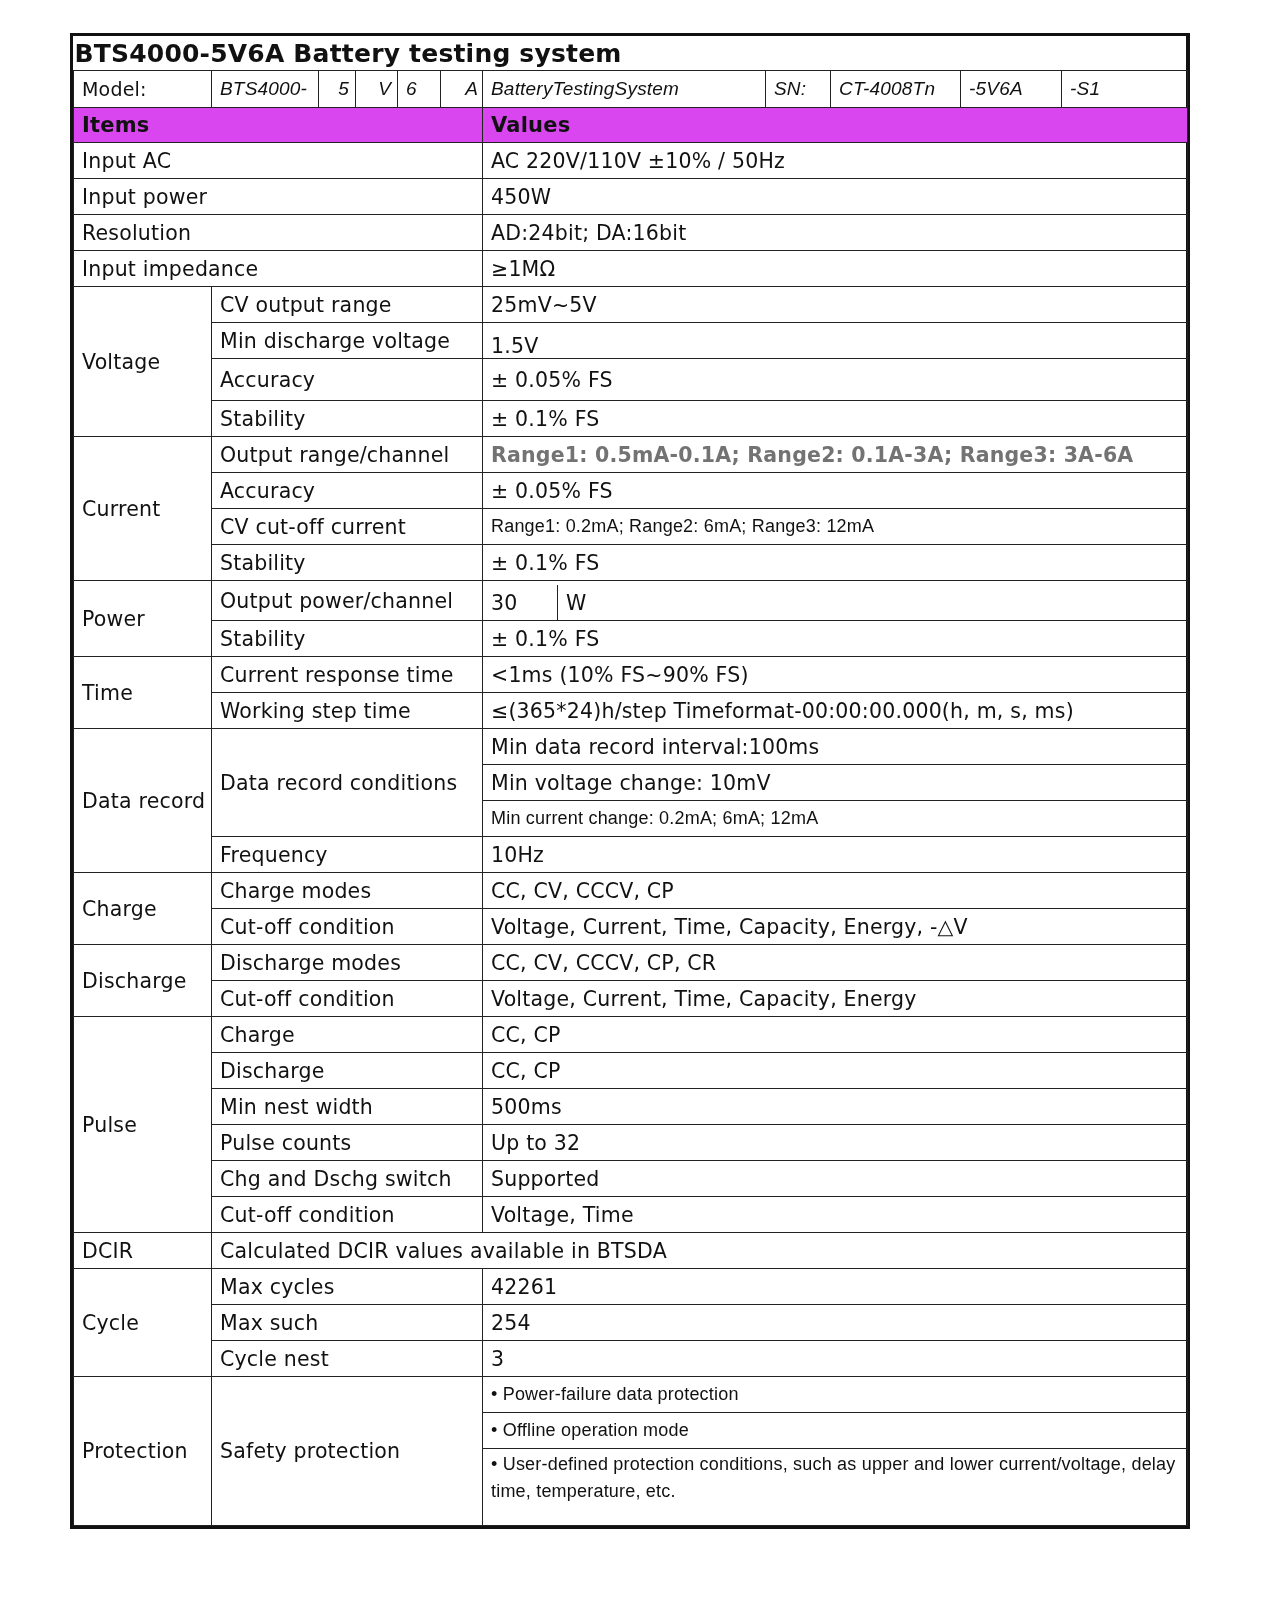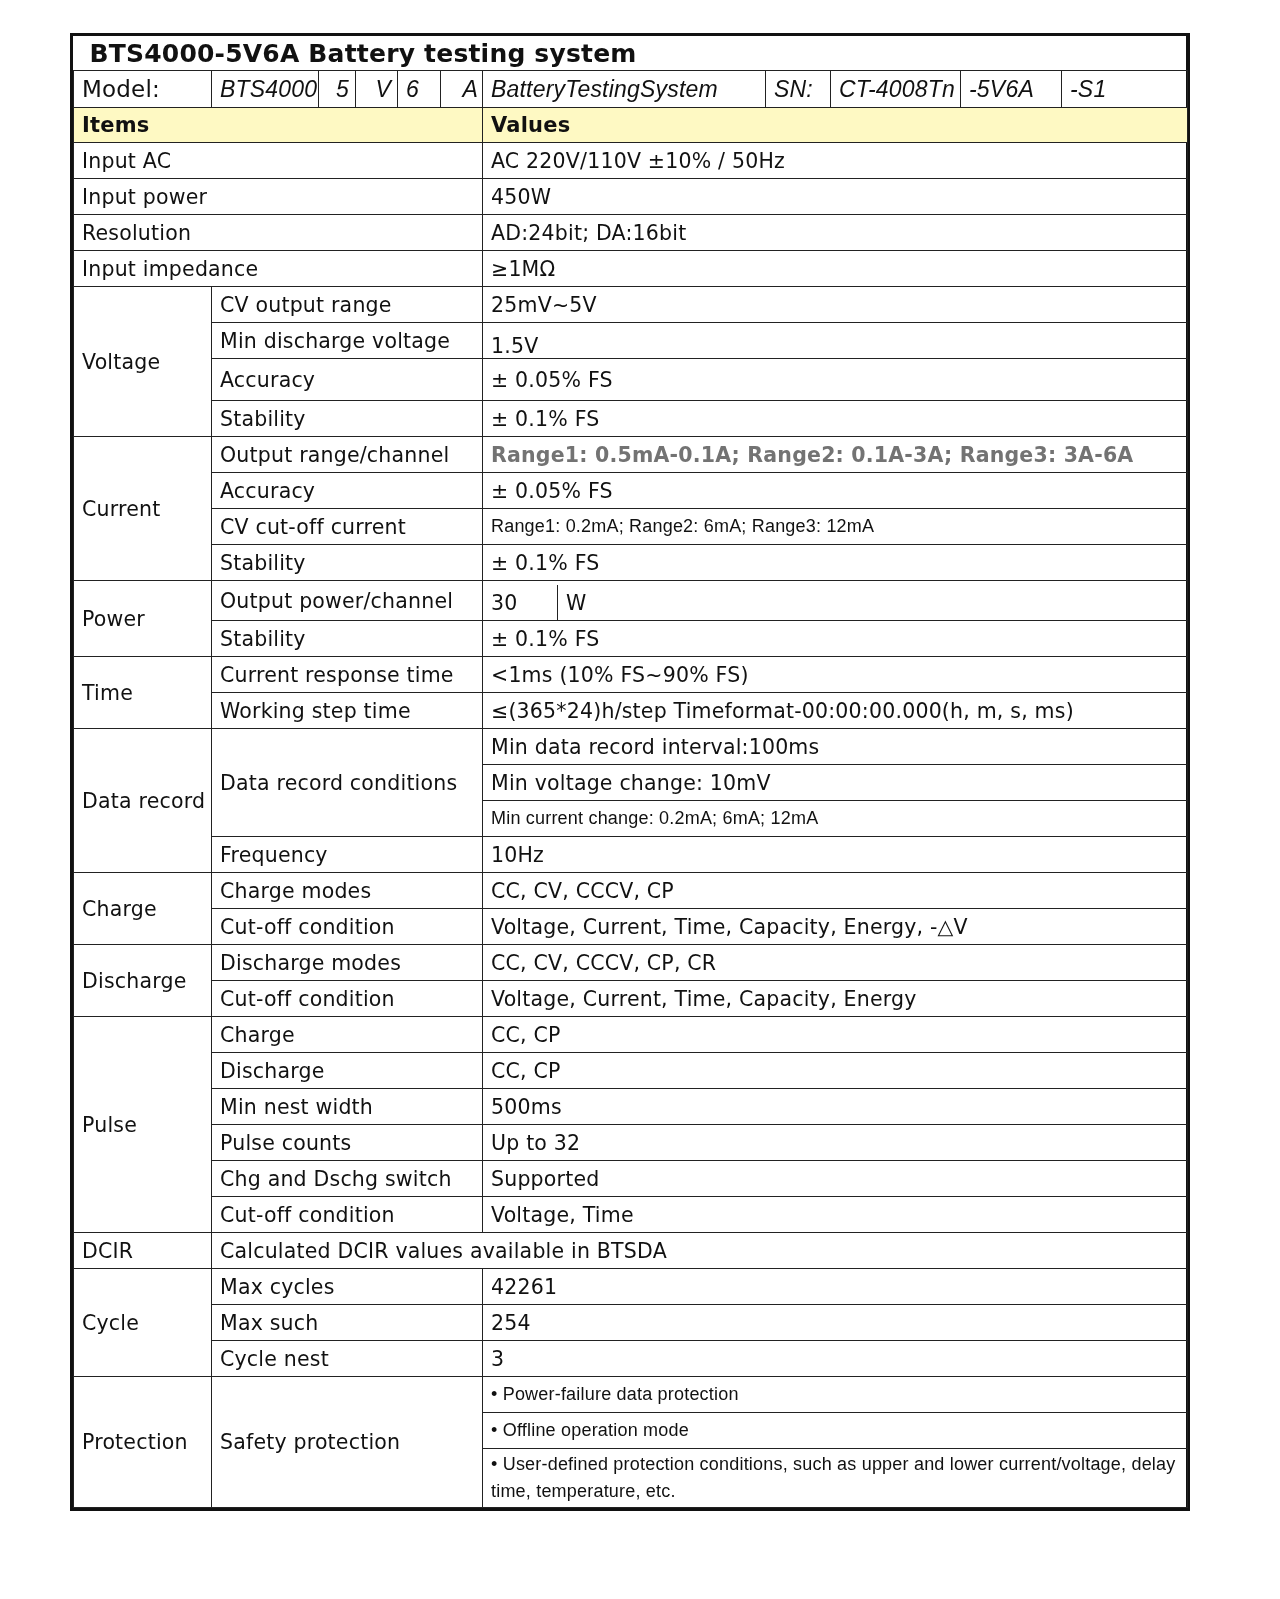--- a/index.html
+++ b/index.html
@@ -1,25 +1,25 @@
 <!DOCTYPE html>
 <html><head>
 <meta charset="utf-8">
 <style>
   html, body { margin:0; padding:0; background:#ffffff; }
   body { width:1280px; height:1599px; position:relative; font-family:"DejaVu Sans", sans-serif; color:#111; }
   .sheet { position:absolute; left:70px; top:33px; width:1120px; border:3px solid #111; border-right:4px solid #111; box-sizing:border-box; }
   table { border-collapse:collapse; width:100%; table-layout:fixed; }
   td { border:1.5px solid #222; padding:0 0 0 8px; font-size:20.5px; height:35px; white-space:nowrap; overflow:hidden; vertical-align:middle; letter-spacing:0.2px; }
-  .title-row td { font-weight:bold; font-size:25px; height:34px; border-top:none; border-left:none; border-right:none; padding-left:16px; }
-  .model-row td { height:36px; font-size:23px;border-radius:15px; }
+  .title-row td { font-weight:bold; font-size:25px; height:34px; border-top:none; border-left:none; border-right:none; padding-left:1px; }
+  .model-row td { height:36px; font-size:19px;border-radius:15px; }
   .model-row td.narrow { font-family:"Liberation Sans", sans-serif;font-style:italic; }
-  .header-row td { background:#fef9c3; font-weight:bold; font-size:21px; height:34px; }
+  .header-row td { background:#d946ef; font-weight:bold; font-size:21px; height:34px; }
   .red { color:#737373; font-weight:bold; }
-  .wrap { white-space:normal; line-height:27px; padding-top:2px; padding-bottom:2px; }
+  .wrap { white-space:normal; line-height:27px; padding-top:2px; padding-bottom:20px; }
   .lib { font-family:"Liberation Sans", sans-serif; font-size:18px; }
   td.grp { vertical-align:middle; }
   .inner { display:flex; height:100%; align-items:stretch; }
   .pw-num { width:66px; border-right:1.5px solid #222; display:flex; align-items:center; }
   .pw-unit { padding-left:8px; display:flex; align-items:center; }
   td.pw { padding:4px 0 0 8px; }
 </style>
 </head>
 <body>
 

